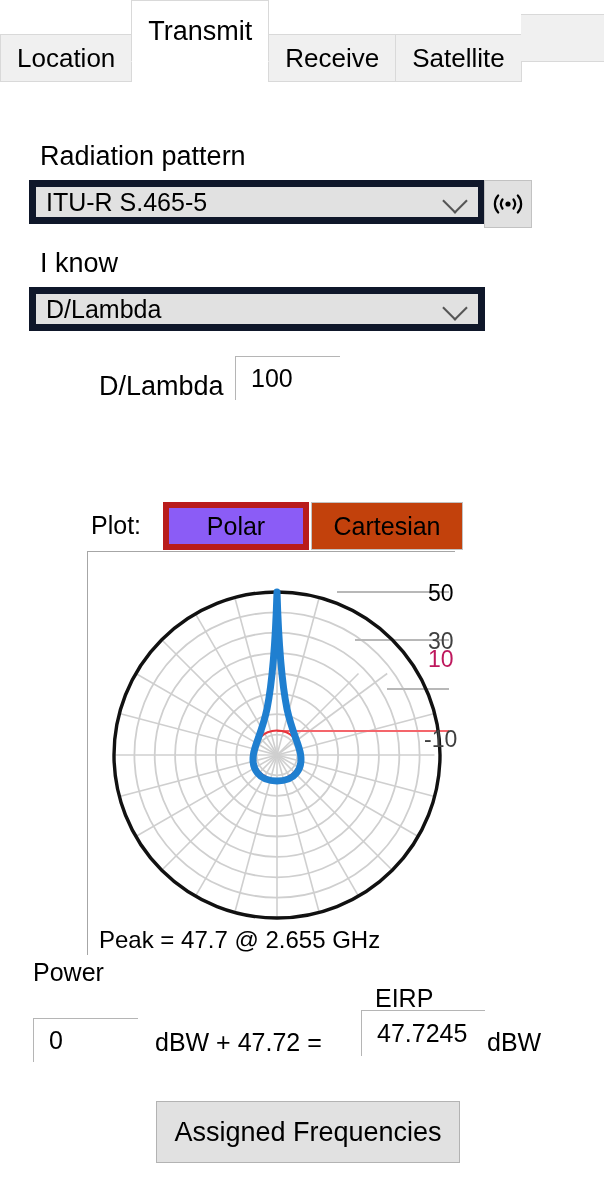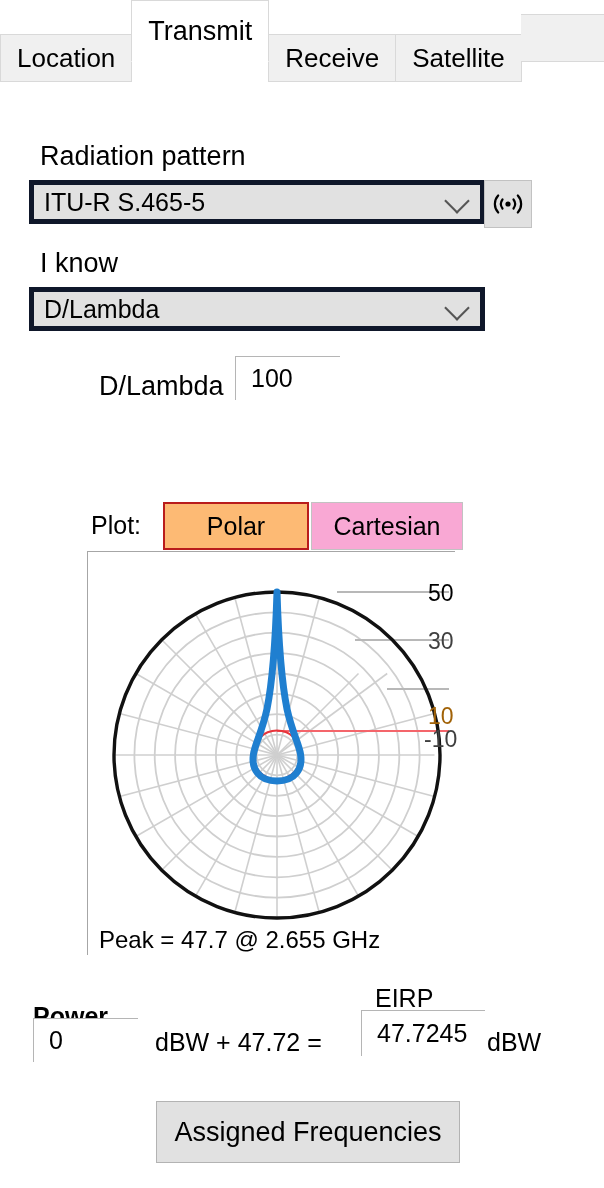--- a/index.html
+++ b/index.html
@@ -74,21 +74,21 @@
   .field-label {
     position: absolute;
     font-size: 27px;
     line-height: 1;
     color: #000;
     white-space: nowrap;
   }
   .combo {
     position: absolute;
     background: #e1e1e1;
-    border: 5px solid #0f172a;
+    border: 7px solid #0f172a;
     box-sizing: border-box;
     display: flex;
     align-items: center;
     padding-left: 10px;
     font-size: 25px;
     color: #000;
   }
   .combo .chev {
     position: absolute;
     right: 14px;
@@ -129,25 +129,25 @@
     position: absolute;
     box-sizing: border-box;
     display: flex;
     align-items: center;
     justify-content: center;
     font-size: 25px;
     color: #000;
     white-space: nowrap;
   }
   .togglebtn.sel {
-    background: #fdba74;
-    border: 2px solid #b91c1c;
+    background: #8b5cf6;
+    border: 6px solid #b91c1c;
   }
   .togglebtn.unsel {
-    background: #f9a8d4;
+    background: #c2410c;
     border: 1px solid #c2c2c2;
   }
 
   
   .plotframe {
     position: absolute;
     left: 87px;
     top: 551px;
     width: 368px;
     height: 404px;
@@ -296,26 +296,26 @@
            C 191.5,90 194,128 200,158
            C 205,181 212,193 213.5,203
            C 216,218 208,230 190,230
            C 172,230 164,218 166.5,203
            C 168,193 175,181 180,158
            C 186,128 188.5,90 190,41 Z" fill="none" stroke="#1f7fd0" stroke-width="7" stroke-linejoin="round" stroke-linecap="round"></path>
 </svg>
 
 <div class="ticklabel" style="left:428px; top:582px; color:#000;">50</div>
 <div class="ticklabel" style="left:428px; top:630px; color:#404040;">30</div>
-<div class="ticklabel" style="left:428px; top:705px; color:#a16207;">10</div>
+<div class="ticklabel" style="left:428px; top:648px; color:#be185d;">10</div>
 <div class="ticklabel" style="left:424px; top:728px; color:#404040;">-10</div>
 
 <div class="peaktext">Peak = 47.7 @ 2.655 GHz</div>
 
-<div class="statictext" style="left:33px; top:1004px;font-weight:bold;">Power</div>
+<div class="statictext" style="left:33px; top:960px;">Power</div>
 
 <input class="textinput" type="text" style="left: 33px; top: 1018px; width: 105px; height: 44px;" value="0">
 
 <div class="statictext" style="left:155px; top:1030px;">dBW + 47.72 =</div>
 
 <div class="statictext" style="left:375px; top:986px;">EIRP</div>
 
 <input class="textinput" type="text" style="left: 361px; top: 1010px; width: 124px; height: 46px;" readonly="" value="47.7245">
 
 <div class="statictext" style="left:487px; top:1030px;">dBW</div>

